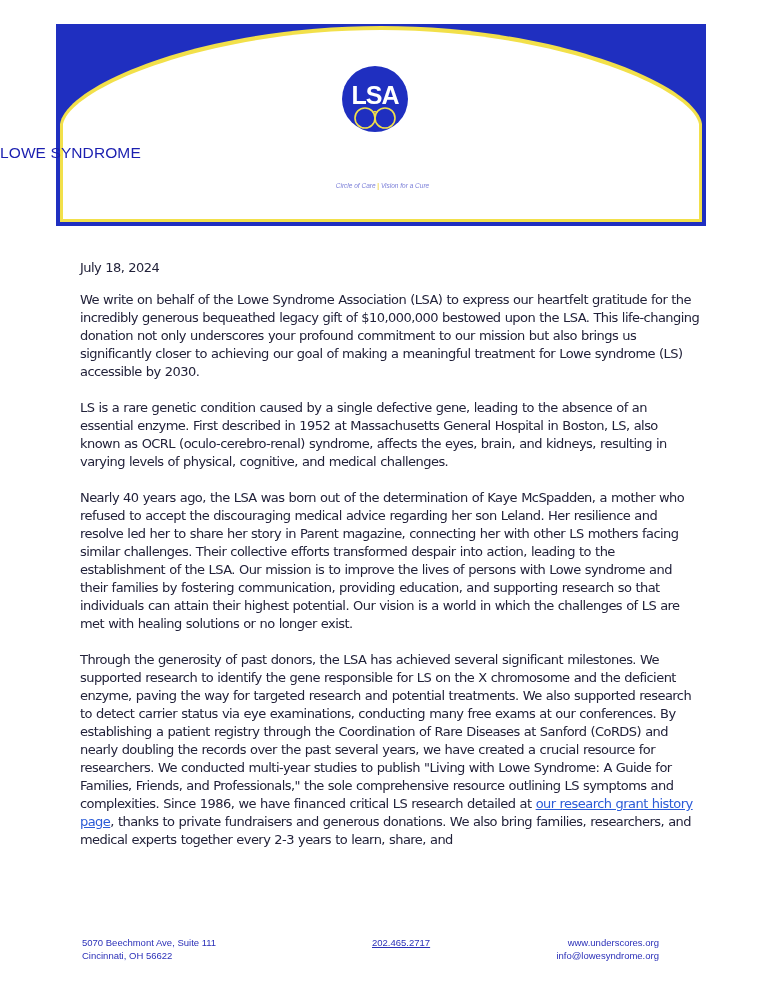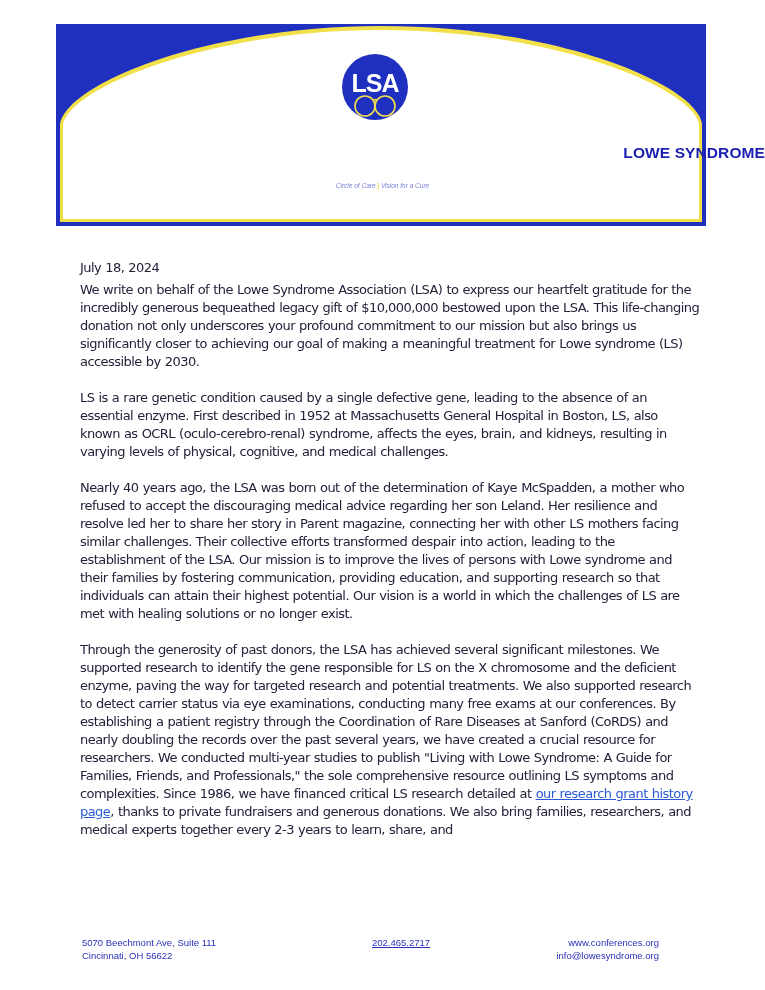--- a/index.html
+++ b/index.html
@@ -23,33 +23,33 @@
       height: 202px;
     }
     .banner svg {
       display: block;
       width: 650px;
       height: 202px;
     }
     .logo {
       position: absolute;
       left: 340px;
-      top: 52px;
+      top: 64px;
       width: 70px;
       height: 70px;
     }
     .logo svg { display:block; width:70px; height:70px; }
     .org-name {
       position: absolute;
       left: 0;
       width: 765px;
-      text-align: right;
+      text-align: left;
       top: 144px;
       font-family: "Liberation Sans", sans-serif;
-      font-weight: bold;
+      font-weight: normal;
       font-size: 15.5px;
       line-height: 17px;
       color: #1b1fb0;
       letter-spacing: 0.1px;
     }
     .tagline {
       position: absolute;
       left: 0;
       width: 765px;
       text-align: center;
@@ -67,21 +67,21 @@
       top: 259px;
       width: 620px;
       font-family: "DejaVu Sans", sans-serif;
       font-size: 13px;
       line-height: 18px;
       letter-spacing: -0.55px;
       word-spacing: 0.5px;
       color: #22223a;
     }
     .letter p { margin: 0 0 18px 0; }
-    .letter .date { margin-bottom: 4px; }
+    .letter .date { margin-bottom: 14px; }
     .letter a {
       color: #2a5bd7;
       text-decoration: underline;
     }
 
     .footer {
       position: absolute;
       top: 936px;
       left: 0;
       width: 765px;
@@ -133,16 +133,16 @@
   <p><span>Through the generosity of past donors, the LSA has achieved several significant milestones. We supported research to identify the gene responsible for LS on the X chromosome and the deficient enzyme, paving the way for targeted research and potential treatments. We also supported research to detect carrier status via eye examinations, conducting many free exams at our conferences. By establishing a patient registry through the Coordination of Rare Diseases at Sanford (CoRDS) and nearly doubling the records over the past several years, we have created a crucial resource for researchers. We conducted multi-year studies to publish "Living with Lowe Syndrome: A Guide for Families, Friends, and Professionals," the sole comprehensive resource outlining LS symptoms and complexities. Since 1986, we have financed critical LS research detailed at</span> <a href="#">our research grant history page</a><span>, thanks to private fundraisers and generous donations. We also bring families, researchers, and medical experts together every 2-3 years to learn, share, and</span></p>
 </div>
 
 <div class="footer">
   <div class="addr">
     <div>5070 Beechmont Ave, Suite 111</div>
     <div>Cincinnati, OH 56622</div>
   </div>
   <div class="phone">202.465.2717</div>
   <div class="web">
-    <div>www.conferences.org</div>
+    <div>www.underscores.org</div>
     <div>info@lowesyndrome.org</div>
   </div>
 </div>
 
 </body></html>

